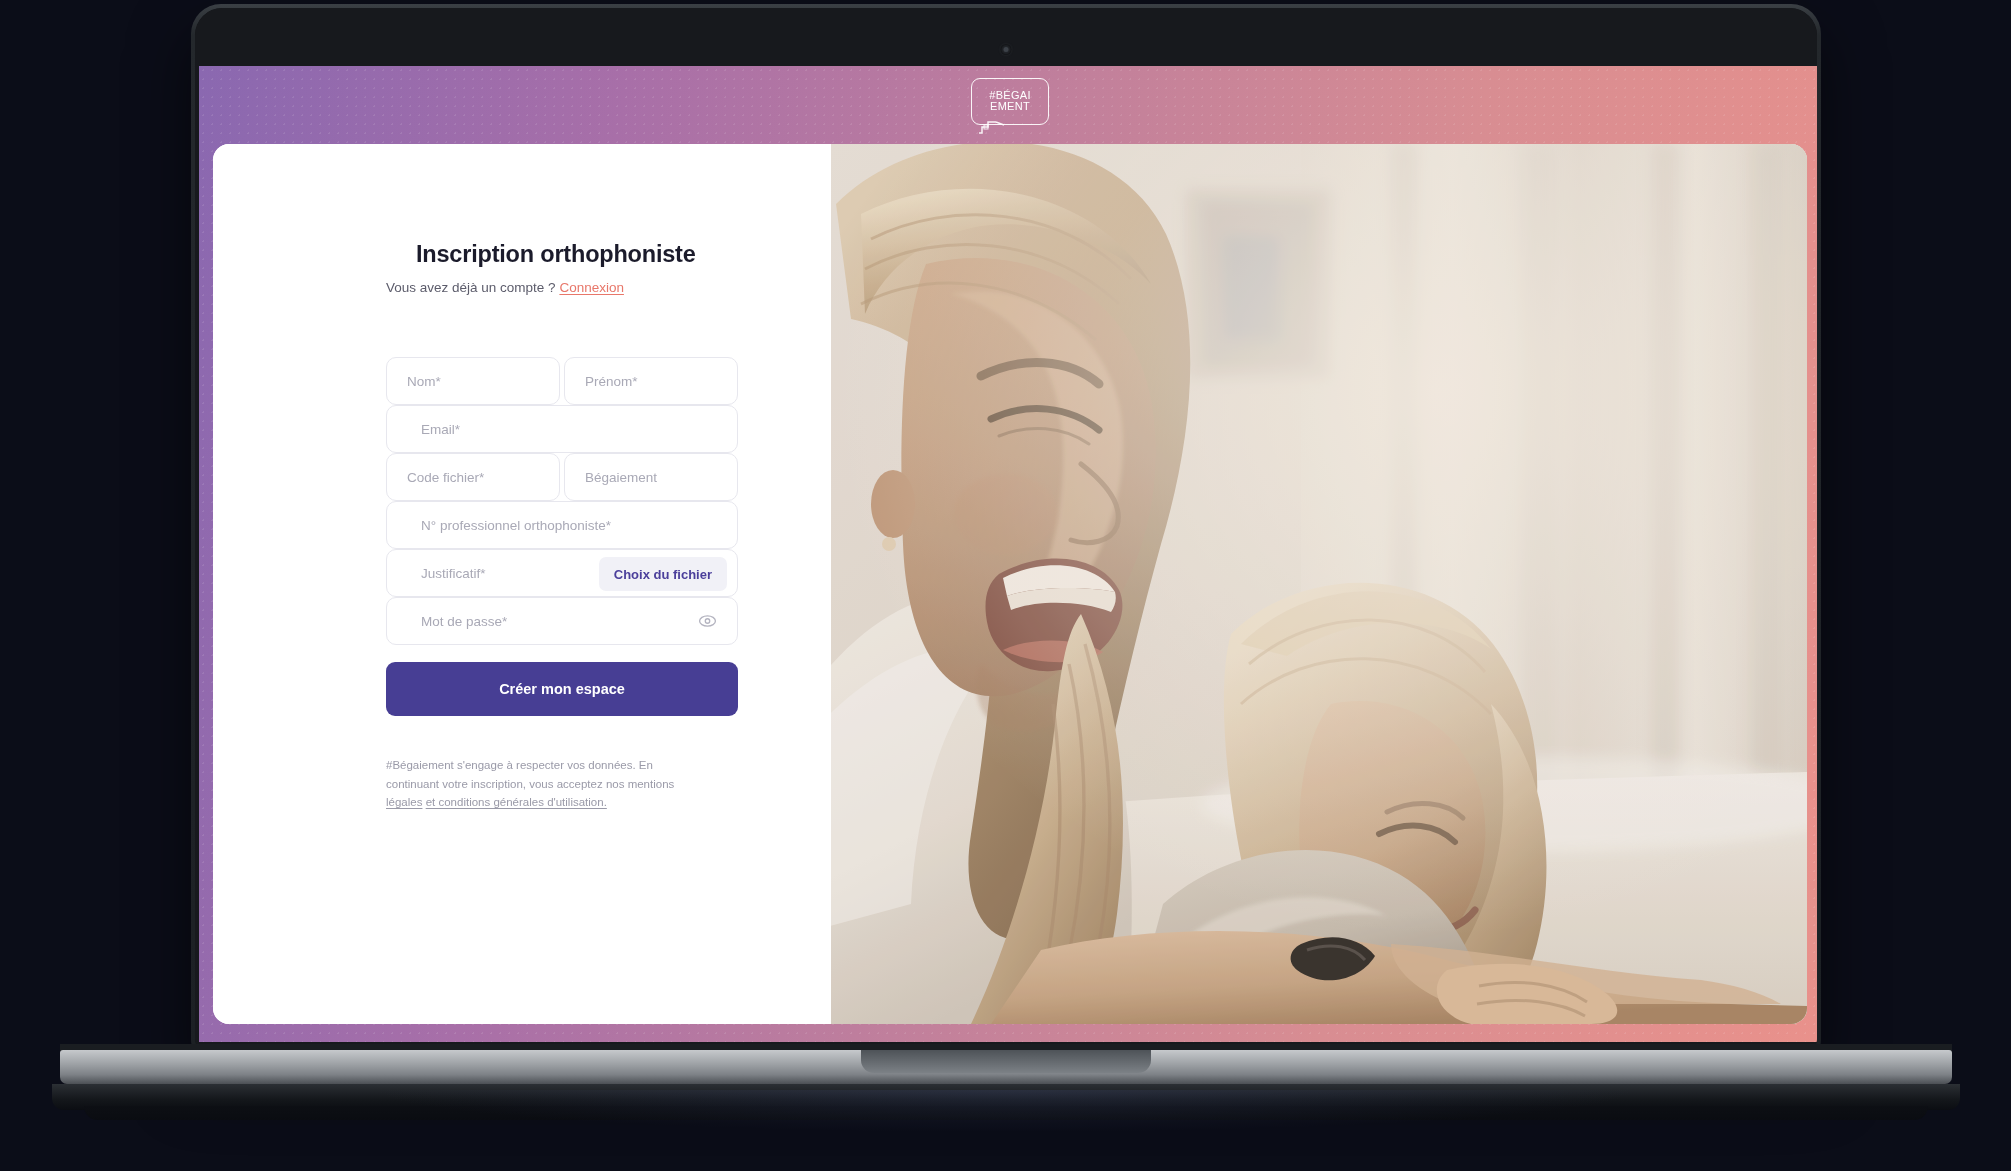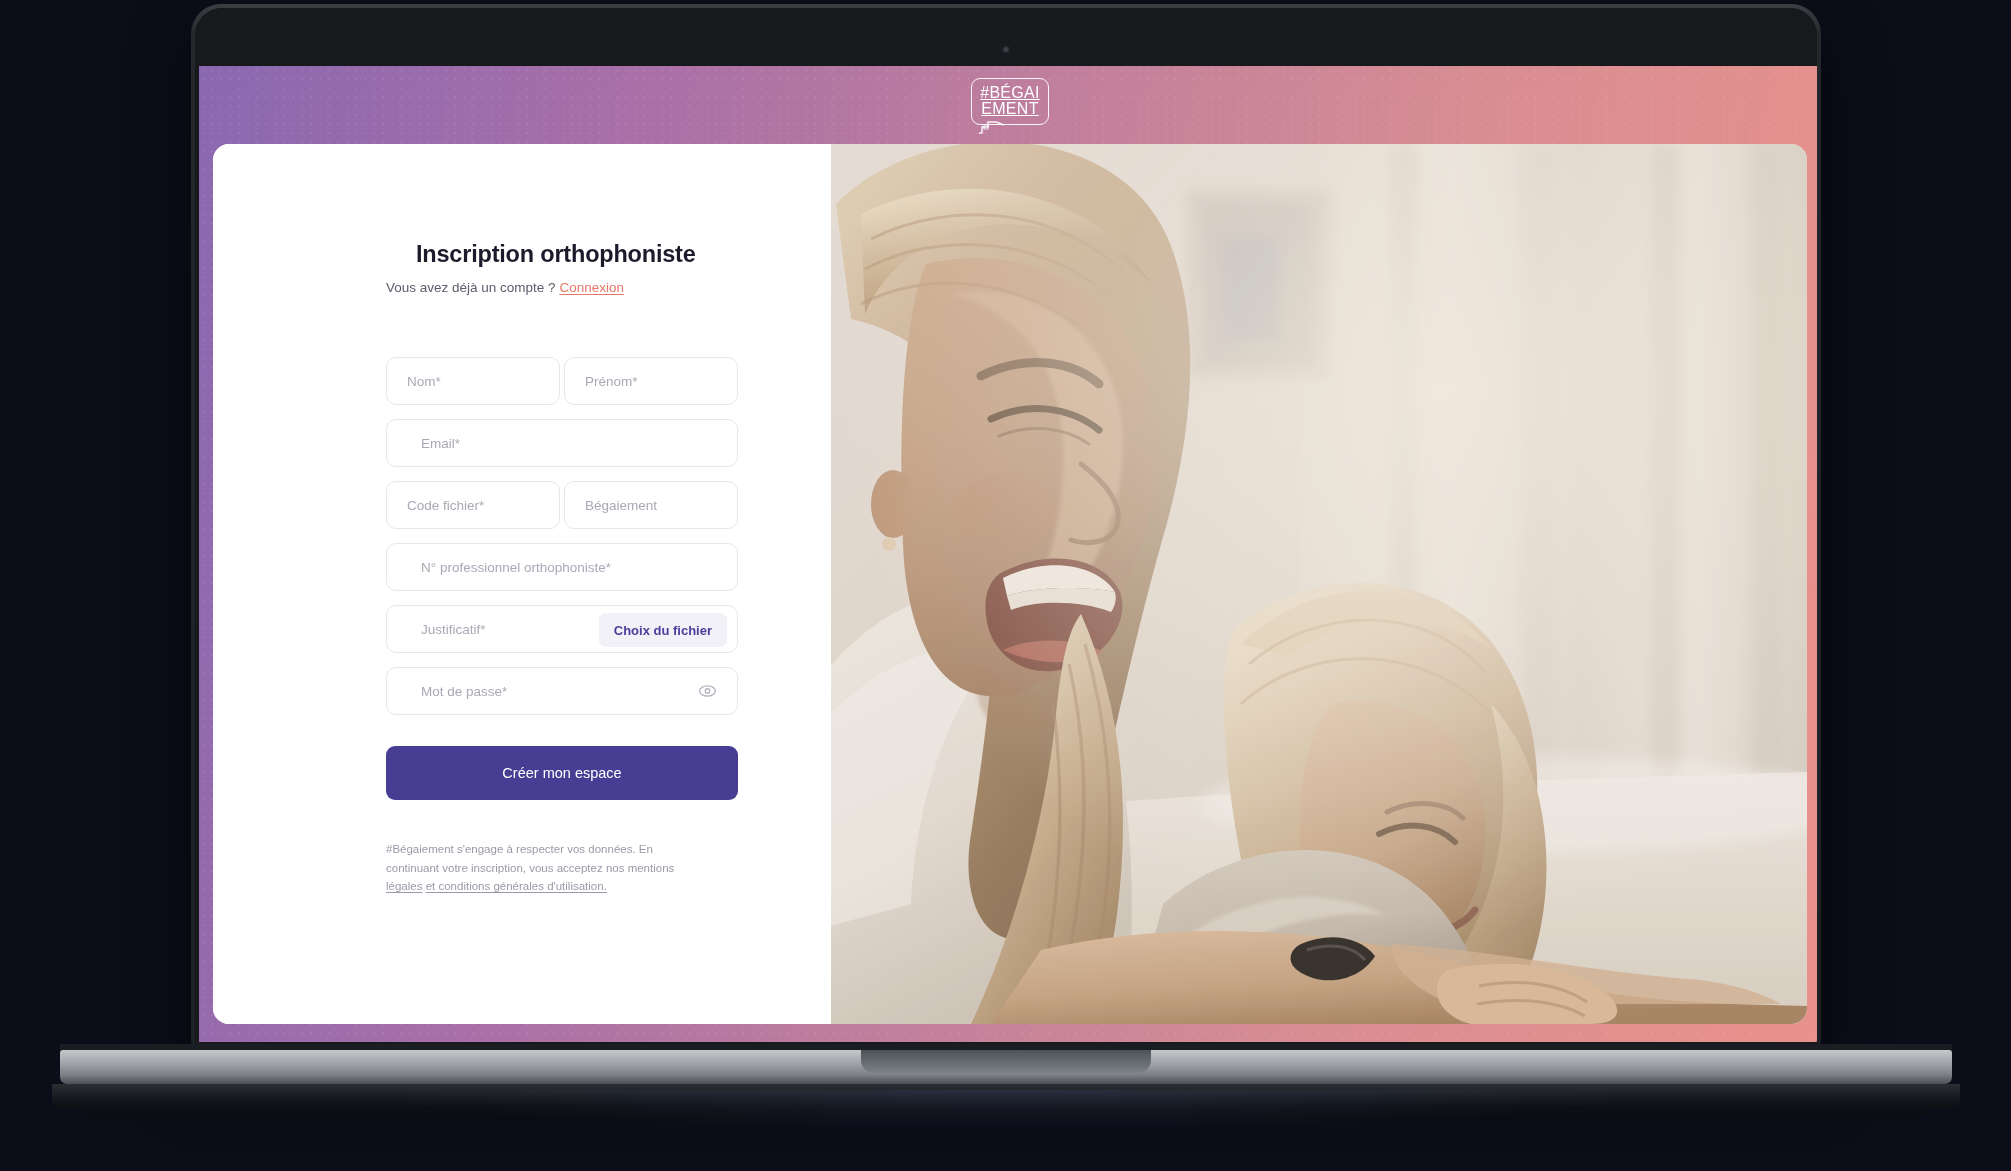--- a/index.html
+++ b/index.html
@@ -121,25 +121,24 @@
     border: 1.6px solid rgba(255,255,255,.92);
     border-radius: 9px;
     display: flex;
     flex-direction: column;
     align-items: center;
     justify-content: center;
     line-height: 1.02;
   }
   .logo-l1, .logo-l2 {
     color: #fff;
-    font-size: 16px;
+    font-size: 11px;
     font-weight: 400;
     letter-spacing: .3px;
     white-space: nowrap;
-    text-decoration: underline;
   }
   .logo-tail {
     position: absolute;
     left: 7px;
     top: 43px;
     width: 30px;
     height: 14px;
   }
   .logo-tail svg { display: block; }
 
@@ -185,21 +184,20 @@
   }
   .sub-link {
     color: #e8776a;
     text-decoration: underline;
     text-underline-offset: 2px;
   }
 
   .row {
     display: flex;
     gap: 4px;
-    margin-bottom: 14px;
   }
   .field {
     position: relative;
     height: 48px;
     border: 1px solid #e7e7ee;
     border-radius: 10px;
     background: #fff;
     display: flex;
     align-items: center;
     padding: 0 20px;
@@ -238,21 +236,21 @@
 
   .cta {
     margin-top: 17px;
     width: 100%;
     height: 54px;
     background: #473e94;
     border: none;
     border-radius: 9px;
     color: #fff;
     font-size: 14.5px;
-    font-weight: normal;
+    font-weight: bold;
     font-family: "Liberation Sans", sans-serif;
     cursor: pointer;
   }
 
   .legal {
     margin-top: 40px;
     font-size: 11.5px;
     line-height: 1.62;
     color: #9a9aa8;
     width: 300px;

